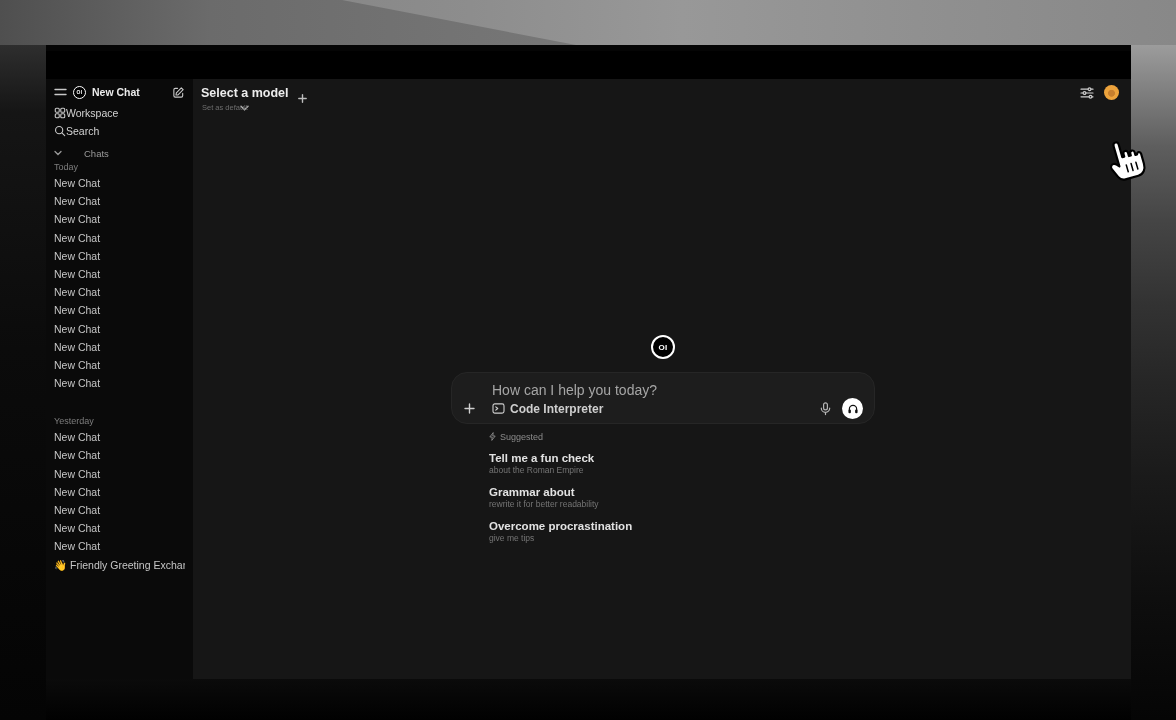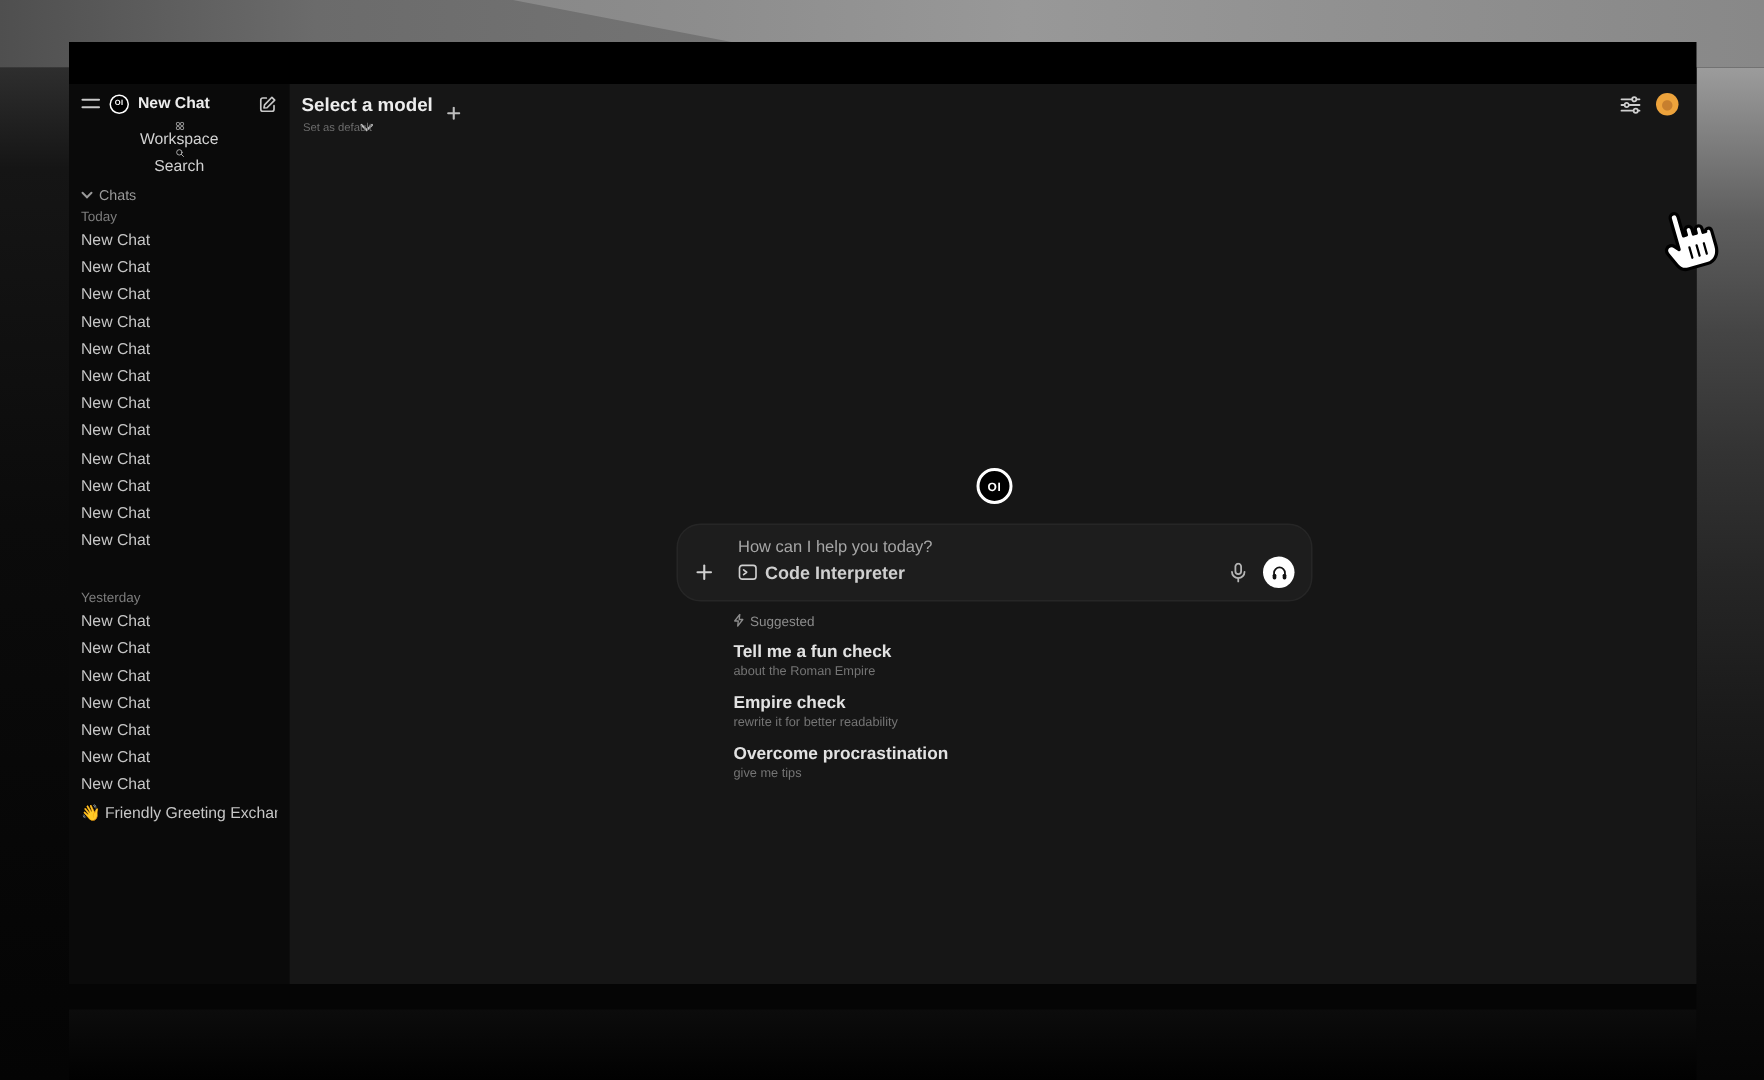--- a/index.html
+++ b/index.html
@@ -15,34 +15,34 @@
     background:linear-gradient(90deg,#4f4f4f 0%,#6b6b6b 35%,#787878 100%);
     clip-path:polygon(0 0,57% 0,96% 100%,0 100%); }
   .bg-right { position:absolute; left:1131px; top:45px; width:45px; height:675px;
     background:linear-gradient(180deg,#9c9c9c 0%,#838383 6%,#5e5e5e 15%,#454545 26%,#333 38%,#262626 50%,#1a1a1a 64%,#0e0e0e 82%,#050505 100%); }
   .bg-left { position:absolute; left:0; top:45px; width:46px; height:675px;
     background:linear-gradient(180deg,#2e2e2e 0%,#151515 10%,#0b0b0b 45%,#040404 100%); }
   .bg-bottom { position:absolute; left:46px; top:673px; width:1085px; height:47px;
     background:linear-gradient(180deg,#0c0c0c,#010101); }
 
   
-  .window { position:absolute; left:46px; top:28px; width:1085px; height:628px; }
+  .window { position:absolute; left:46px; top:51px; width:1085px; height:628px; }
   .titlebar { height:28px; background:#000; }
   .app { display:flex; height:600px; }
 
   
   .sidebar { width:147px; background:#0a0a0a; padding:5px 8px 0 8px;
     color:#c8c8c8; font-size:10.5px; overflow:hidden; }
   .sb-header { display:flex; align-items:center; gap:6px; height:16px; margin-bottom:4px; }
   .sb-title { font-weight:bold; color:#ececec; font-size:10.5px; flex:1; }
   .logo-sm { width:13px; height:13px; border-radius:50%; background:#000; border:1.6px solid #fff;
     color:#fff; font-size:5px; font-weight:bold; display:flex; align-items:center; justify-content:center; letter-spacing:.3px; }
   .icon-btn { display:flex; align-items:center; justify-content:center; cursor:pointer; }
-  .sb-nav-item { display:flex; align-items:center; gap:0; height:18px; cursor:pointer; color:#d2d2d2;flex-direction:column; }
-  .sb-chats { display:flex; align-items:center; gap:4px; height:14px; margin-top:6px;
+  .sb-nav-item { display:flex; align-items:center; gap:0; height:18px; cursor:pointer; color:#d2d2d2; }
+  .sb-chats { display:flex; align-items:center; gap:22px; height:14px; margin-top:6px;
     color:#9a9a9a; font-size:9.5px; cursor:pointer; }
   .sb-group-label { height:14px; line-height:14px; color:#7d7d7d; font-size:9px; }
   .sb-group-label.yd { margin-top:22px; }
   .sb-item { height:18.2px; line-height:18.2px; color:#c6c6c6; font-size:10.5px;
     white-space:nowrap; overflow:hidden; cursor:pointer; }
 
   
   .main { flex:1; background:#161616; position:relative; }
   .model-row { position:absolute; left:8px; top:7px; display:flex; align-items:center; gap:9px; }
   .model-label { display:flex; align-items:center; gap:5px; font-size:12.5px; font-weight:bold;
@@ -53,21 +53,21 @@
     background:radial-gradient(circle at 50% 55%, #c77f2e 0 28%, #eda33c 34%); cursor:pointer; }
 
   .center-col { position:absolute; left:258px; top:255px; width:424px; }
   .greeting-row { display:flex; align-items:center; justify-content:center; gap:10px; height:26px; margin-bottom:12px; }
   .logo-big { width:24px; height:24px; border-radius:50%; background:#000; border:2.5px solid #fff;
     color:#fff; font-size:8px; font-weight:bold; display:flex; align-items:center; justify-content:center; letter-spacing:.4px; }
   .greeting-text { font-size:19px; font-weight:600; color:#ececec; letter-spacing:.2px; }
 
   .composer { background:#1d1d1d; border:1px solid #262626; border-radius:16px; height:52px;
     padding:9px 11px 8px 12px; display:flex; flex-direction:column; justify-content:space-between; }
-  .composer-placeholder { font-size:11px; color:#a6a6a6;padding-left:28px; }
+  .composer-placeholder { font-size:14px; color:#a6a6a6;padding-left:28px; }
   .composer-row { display:flex; align-items:center; }
   .ci-chip { display:flex; align-items:center; gap:5px; margin-left:17px;
     font-size:12px; font-weight:600; color:#cfcfcf; cursor:pointer; }
   .flex-sp { flex:1; }
   .headphone-btn { width:21px; height:21px; border-radius:50%; background:#fff;
     display:flex; align-items:center; justify-content:center; margin-left:11px; cursor:pointer; }
 
   .suggested { margin-top:8px; padding-left:38px; }
   .suggested-header { display:flex; gap:4px; height:12px; margin-bottom:7px;
     color:#8c8c8c; font-size:9px; }
@@ -247,21 +247,21 @@
               <span>Suggested</span>
             </div>
             <div>
 
                 <div class="prompt">
                   <div class="prompt-title">Tell me a fun check</div>
                   <div class="prompt-sub">about the Roman Empire</div>
                 </div>
 
                 <div class="prompt">
-                  <div class="prompt-title">Empire check</div>
+                  <div class="prompt-title">Grammar about</div>
                   <div class="prompt-sub">rewrite it for better readability</div>
                 </div>
 
                 <div class="prompt">
                   <div class="prompt-title">Overcome procrastination</div>
                   <div class="prompt-sub">give me tips</div>
                 </div>
               </div>
           </div>
         </div>

